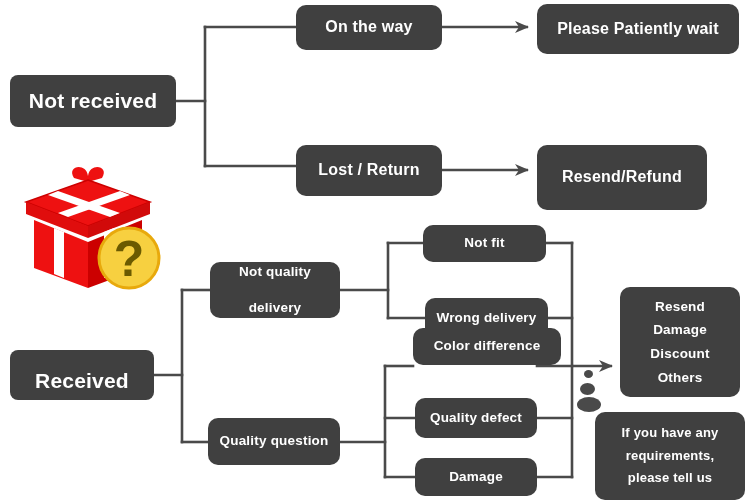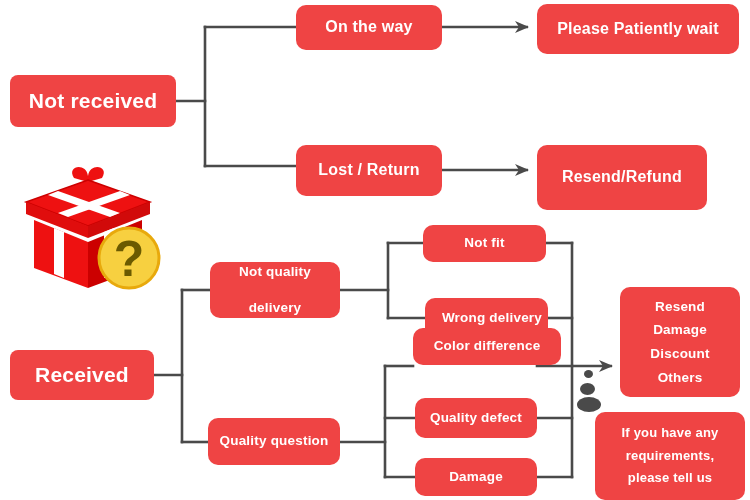--- a/index.html
+++ b/index.html
@@ -11,21 +11,21 @@
     position: relative;
     width: 750px;
     height: 500px;
     background: #ffffff;
     font-family: "Liberation Sans", sans-serif;
     overflow: hidden;
   }
   .node {
     position: absolute;
     box-sizing: border-box;
-    background: #ef4444;
+    background: #404040;
     color: #ffffff;
     border-radius: 10px;
     display: flex;
     flex-direction: column;
     align-items: center;
     justify-content: center;
     text-align: center;
     font-weight: bold;
     letter-spacing: 0.2px;
     line-height: 1.55;
@@ -150,38 +150,38 @@
   </div>
 
   <div class="node med" style="left:296px; top:145px; width:146px; height:51px;">
     <span>Lost / Return</span>
   </div>
 
   <div class="node med" style="left:537px; top:145px; width:170px; height:65px;">
     <span>Resend/Refund</span>
   </div>
 
-  <div class="node big" style="left:10px; top:350px; width:144px; height:50px;">
+  <div class="node big" style="left:10px; top:350px; width:144px; height:50px;justify-content:flex-end;">
     <span>Received</span>
   </div>
 
   <div class="node sm multi" style="left:210px; top:262px; width:130px; height:56px;gap:12px;">
     <span>Not quality</span>
     <span>delivery</span>
   </div>
 
   <div class="node sm" style="left:208px; top:418px; width:132px; height:47px;">
     <span>Quality question</span>
   </div>
 
   <div class="node sm" style="left:423px; top:225px; width:123px; height:37px;">
     <span>Not fit</span>
   </div>
 
-  <div class="node sm" style="left:425px; top:298px; width:123px; height:40px;align-items:flex-end;">
+  <div class="node sm" style="left:425px; top:298px; width:123px; height:40px;">
     <span>Wrong delivery</span>
   </div>
 
   <div class="node sm" style="left:413px; top:328px; width:148px; height:37px;">
     <span>Color difference</span>
   </div>
 
   <div class="node sm" style="left:415px; top:398px; width:122px; height:40px;">
     <span>Quality defect</span>
   </div>

